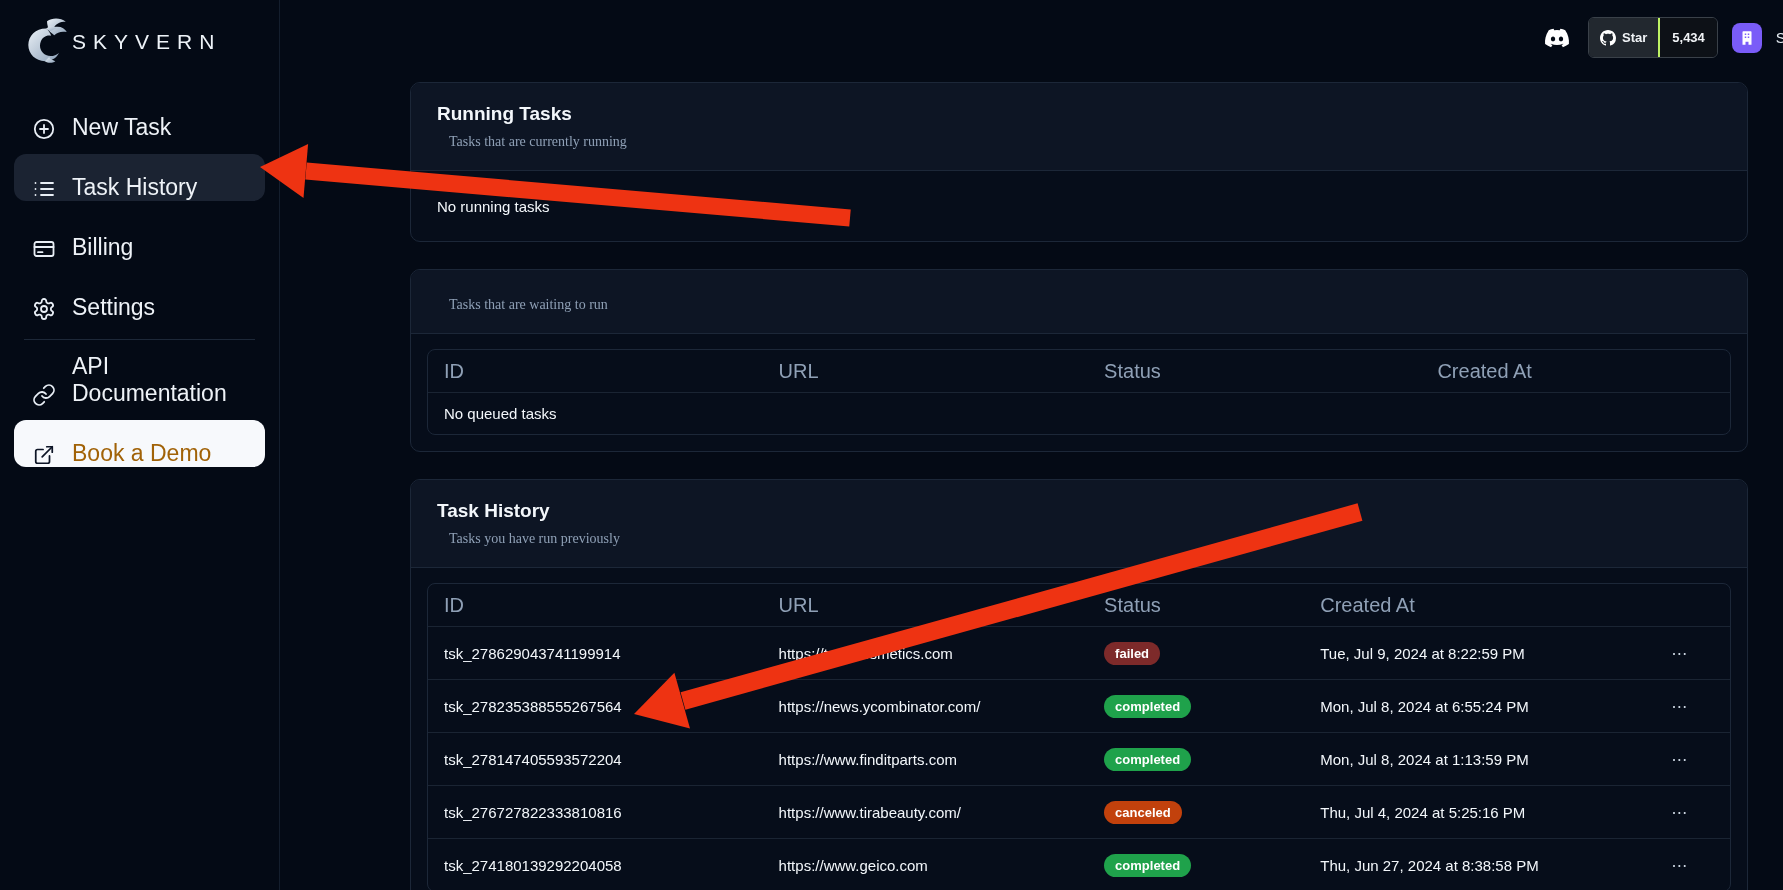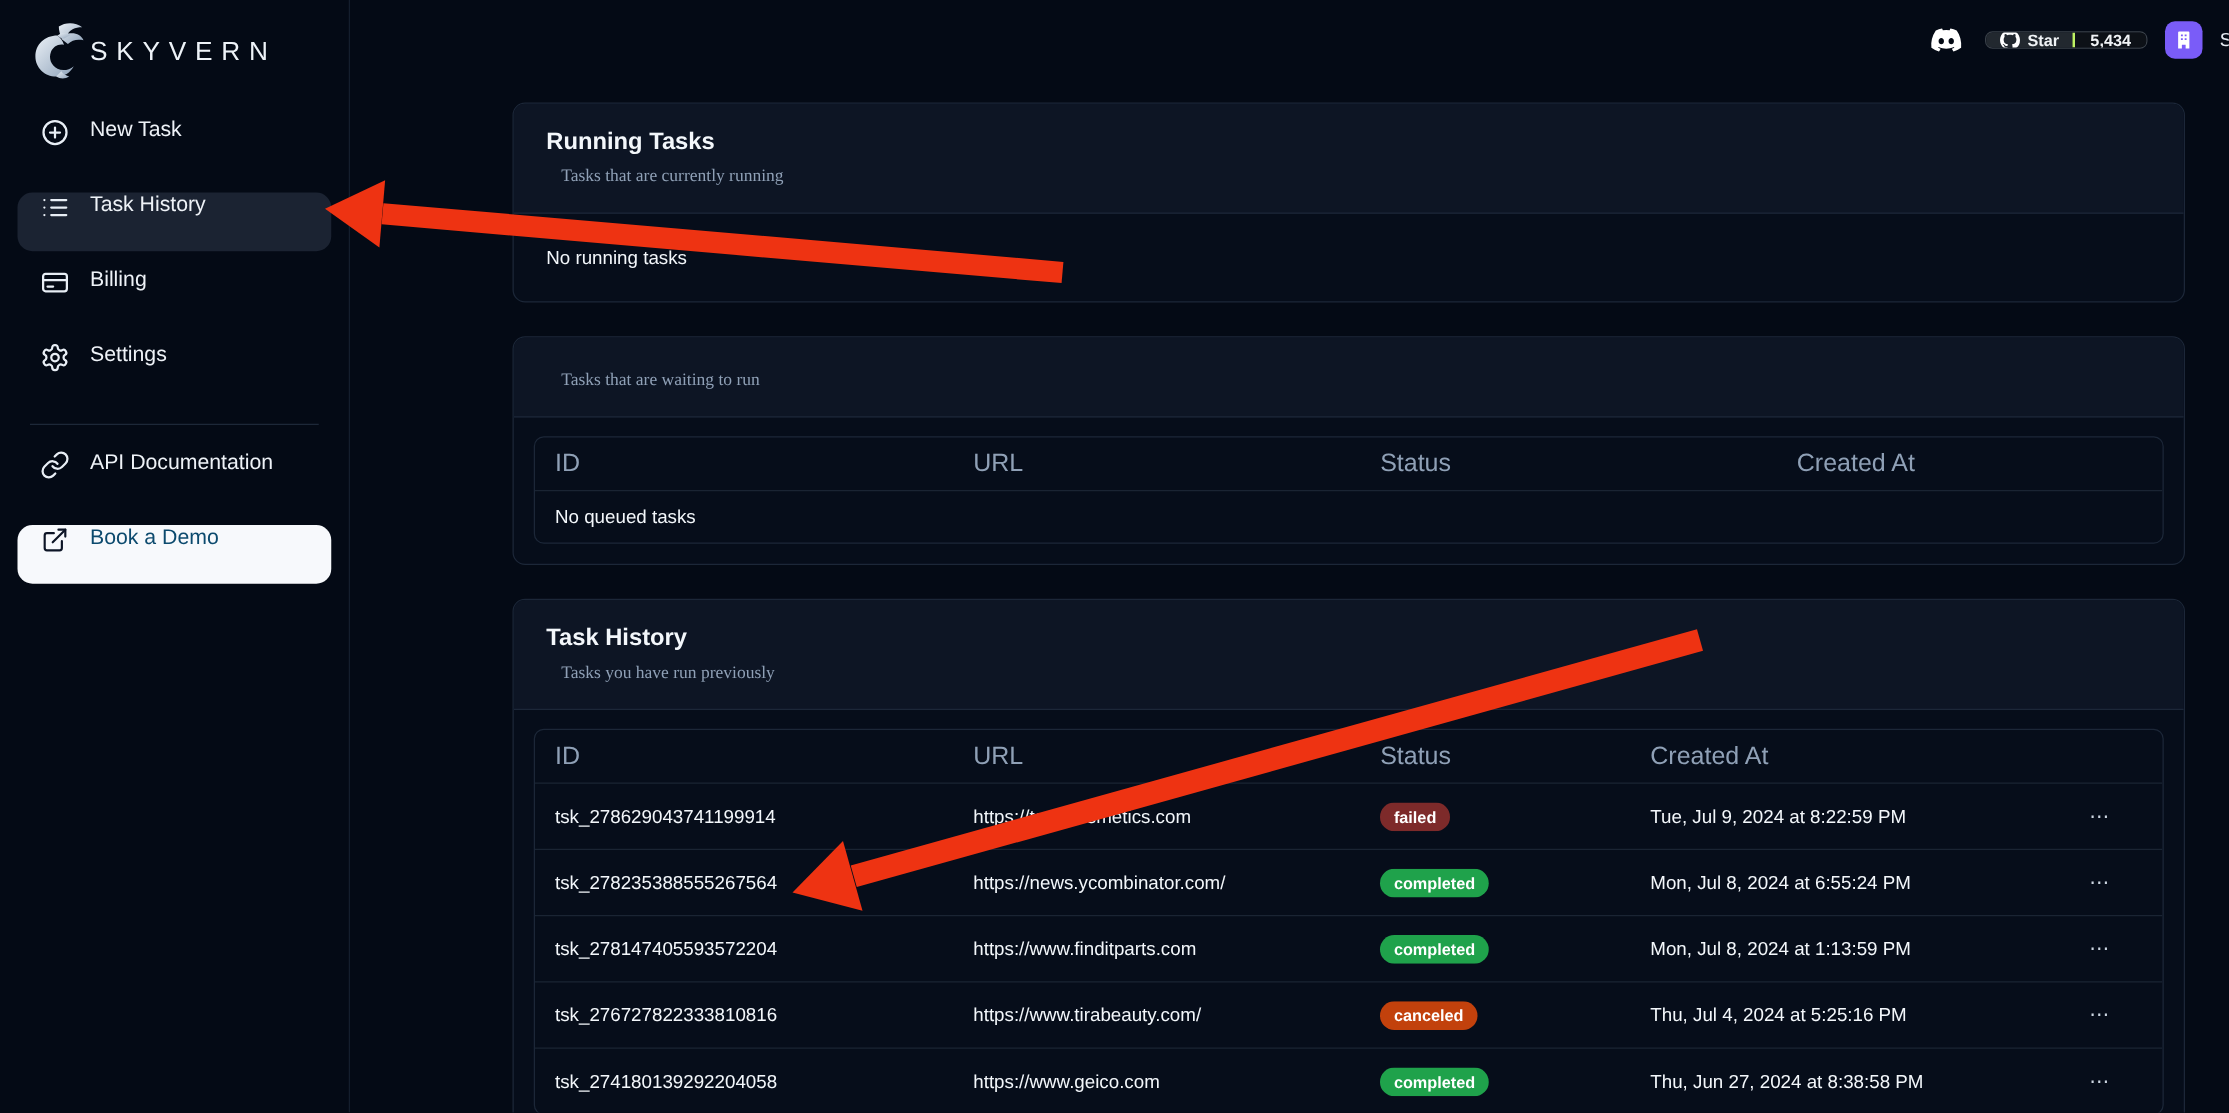--- a/index.html
+++ b/index.html
@@ -25,37 +25,37 @@
   .sidebar{
     position:absolute;left:0;top:0;bottom:0;width:280px;
     border-right:1px solid #141e2d;
     padding:10px 0 0 0;
   }
   .logo-row{display:flex;align-items:center;padding:8px 20px;height:64px;}
   .logo-mark{width:52px;height:52px;flex:0 0 auto;}
   .logo-text{font-size:21px;letter-spacing:7px;font-weight:400;color:#eef3f8;}
   .nav{margin-top:20px;padding:0 14px;}
   .nav-item{
-    display:flex;align-items:flex-start;gap:16px;
+    display:flex;align-items:flex-end;gap:16px;
     height:47px;margin-bottom:13px;padding:0 18px;
-    border-radius:12px;color:#eef2f7;font-size:17px;font-weight:500;
+    border-radius:12px;color:#eef2f7;font-size:23px;font-weight:500;
     cursor:pointer;
   }
   .nav-item .nicon{width:24px;height:24px;flex:0 0 auto;display:flex;align-items:center;justify-content:center;color:#e8eef5;}
   .nav-item.active{background:var(--sidebar-active);}
   .nav-divider{height:1px;background:#1d2838;margin:18px 10px 20px 10px;}
   .nav-item.demo{
-    background:#f7f9fc;color:#0c4a6e;font-weight:500;
+    background:#f7f9fc;color:#a16207;font-weight:500;
   }
   .nav-item.demo .nicon{color:#0d1526;}
   
   .topbar-right{position:absolute;top:17px;left:1540px;display:flex;align-items:center;gap:14px;z-index:5;}
   .discord-btn{width:34px;height:30px;display:flex;align-items:center;justify-content:center;cursor:pointer;}
   .gh-widget{
-    display:flex;align-items:stretch;height:14px;border:1px solid #3a4149;border-radius:6px;overflow:hidden;cursor:pointer;
+    display:flex;align-items:stretch;height:41px;border:1px solid #3a4149;border-radius:6px;overflow:hidden;cursor:pointer;
     font-size:13px;font-weight:700;color:#f0f3f6;
   }
   .gh-star{display:flex;align-items:center;gap:6px;background:#22282f;padding:0 11px;}
   .gh-count{display:flex;align-items:center;background:#0d1117;padding:0 12px;border-left:2px solid #bef264;}
   .avatar{
     width:30px;height:30px;border-radius:8px;display:flex;align-items:center;justify-content:center;cursor:pointer;
   }
   .account-label{font-size:15px;color:#e6ecf3;white-space:nowrap;}
   
   .main{position:absolute;left:280px;top:0;right:0;bottom:0;padding:82px 35px 0 130px;}

